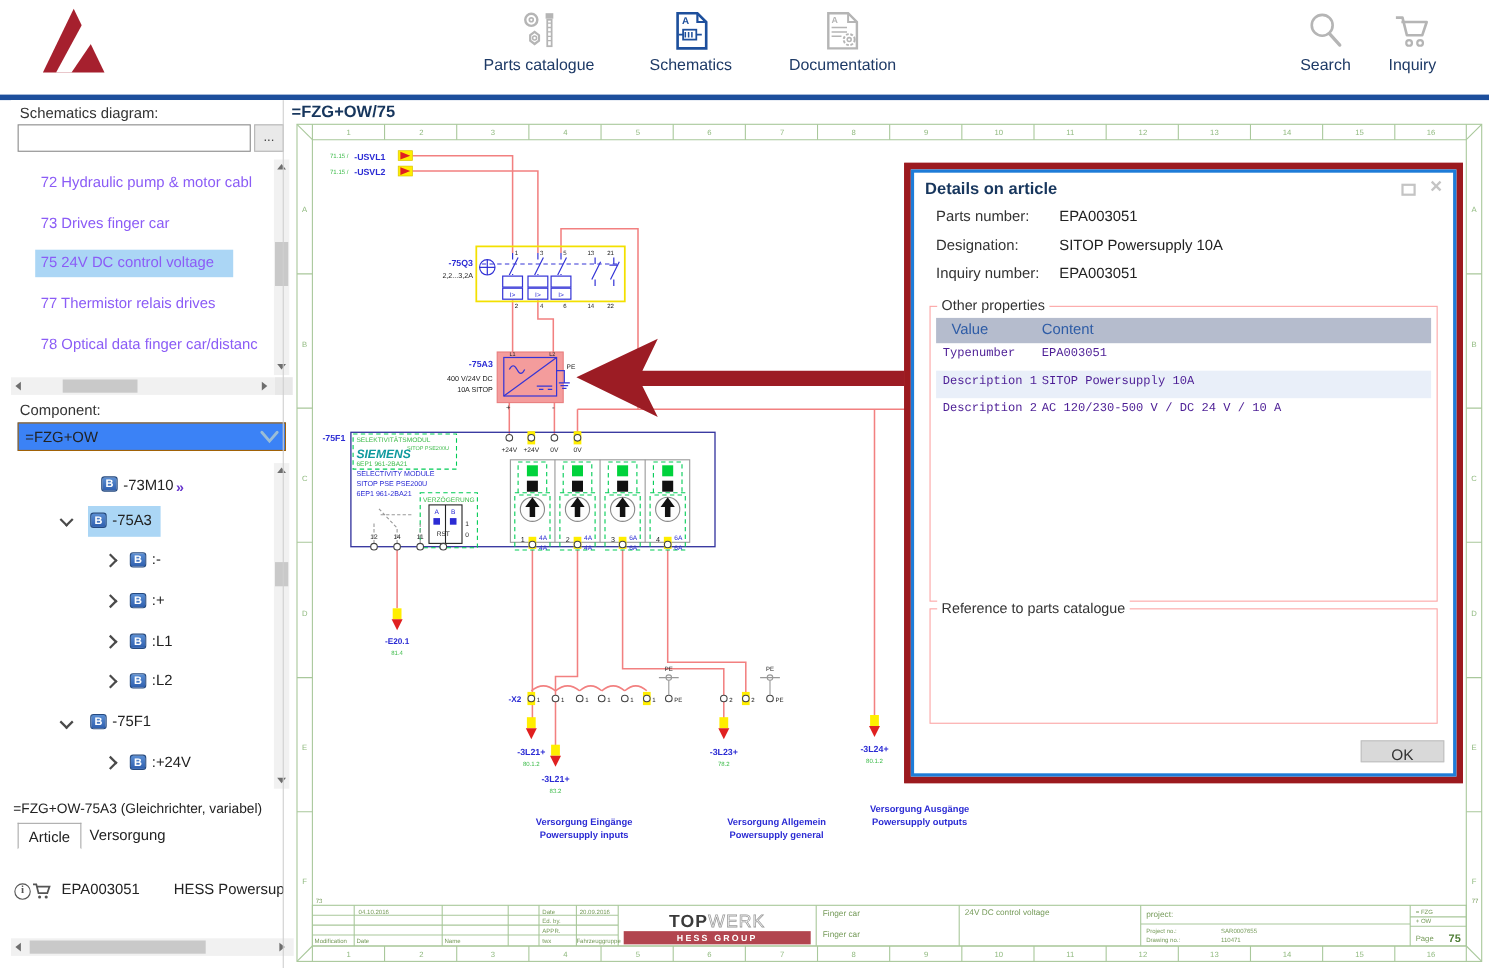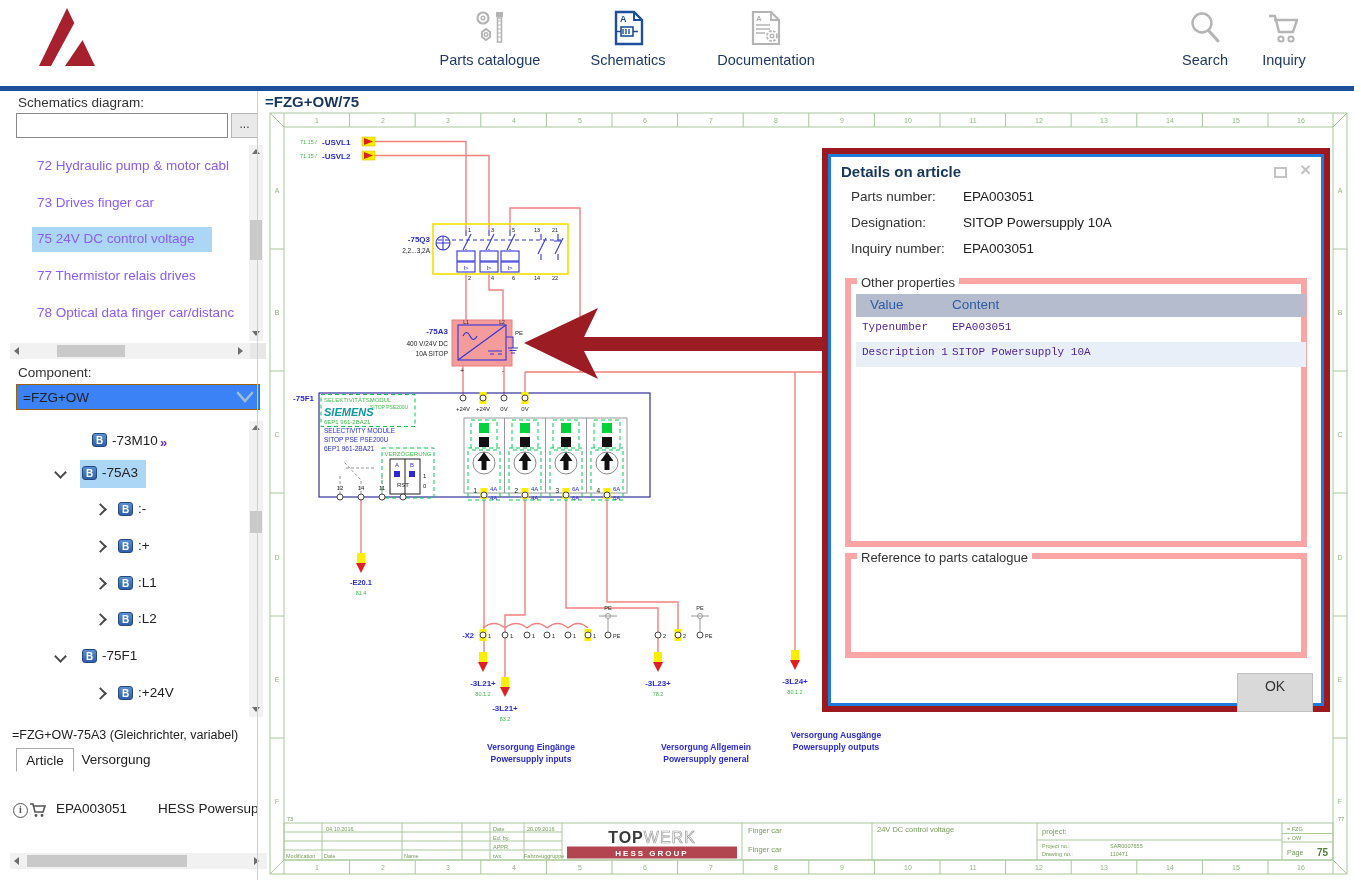--- a/index.html
+++ b/index.html
@@ -44,21 +44,21 @@
 
   
   .sheet-title { font-size:15px; font-weight:bold; color:#17365d; }
 
   
   .dialog { border:6px solid #9c1a1f; background:#9c1a1f; z-index:10; }
   .dialog-inner { position:absolute; inset:0; border:3px solid #1e7cd8; background:#fff; }
   .dlg-title { font-size:15px; font-weight:bold; color:#17365d; }
   .dlg-label { font-size:13.5px; color:#333; }
   .dlg-value { font-size:13.5px; color:#222; }
-  .fieldset { border:6px solid #fca5a5; }
+  .fieldset { border:1px solid #fca5a5; }
   .legend { font-size:13px; color:#333; background:#fff; padding:0 4px; }
   .dtbl-head { background:#b5bccd; }
   .dtbl-head-txt { font-size:13.5px; color:#2e5ca6; }
   .dtbl-row-alt { background:#e9eff9; }
   .dtbl-txt { font-size:11px; color:#4c1d95; white-space:nowrap;font-family:Liberation Mono, monospace; }
   .ok-btn { background:#d9d9d9; border:1px solid #c0c0c0; font-size:14px; color:#333;
             text-align:center; line-height:24px; }
   .win-restore { width:13px; height:11px; border:2px solid #c4c4c4; }
   .win-close { font-size:19px; color:#c4c4c4; font-weight:bold; line-height:16px; }
 
@@ -639,23 +639,27 @@
           <span class="abs dtbl-head-txt" style="left:96px;top:3px">Content</span>
         </div>
         <div class="abs" style="left:5px;top:33px;width:450px;height:25px">
           <span class="abs dtbl-txt" style="left:6px;top:4px">Typenumber</span>
           <span class="abs dtbl-txt" style="left:96px;top:4px">EPA003051</span>
         </div>
         <div class="abs dtbl-row-alt" style="left:5px;top:58px;width:450px;height:25px">
           <span class="abs dtbl-txt" style="left:6px;top:4px">Description 1</span>
           <span class="abs dtbl-txt" style="left:96px;top:4px">SITOP Powersupply 10A</span>
         </div>
+        <div class="abs" style="left:5px;top:83px;width:450px;height:25px">
+          <span class="abs dtbl-txt" style="left:6px;top:4px">Description 2</span>
+          <span class="abs dtbl-txt" style="left:96px;top:4px">AC 120/230-500 V / DC 24 V / 10 A</span>
+        </div>
       </div>
 
       <div class="abs fieldset" style="left:14px;top:396px;width:462px;height:105px">
         <span class="abs legend" style="left:6px;top:-9px">Reference to parts catalogue</span>
       </div>
 
-      <div class="abs ok-btn" style="left:406px;top:516px;width:76px;height:39px">OK</div>
+      <div class="abs ok-btn" style="left:406px;top:516px;width:76px;height:20px">OK</div>
     </div>
   </div>
 
 </div>
 
 </body></html>

